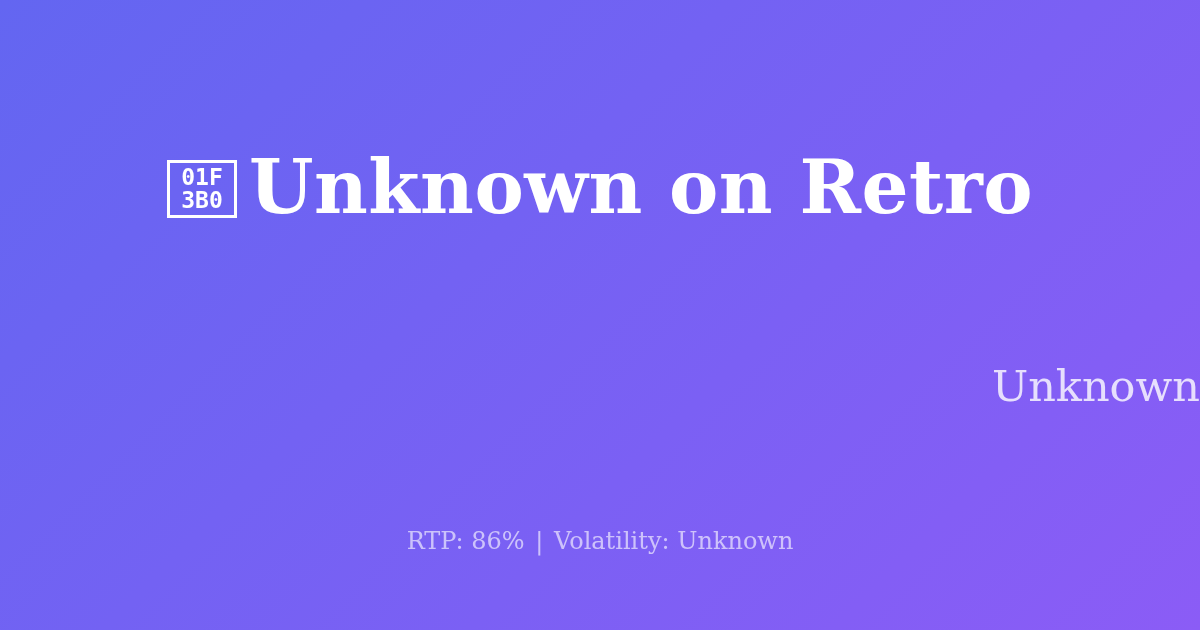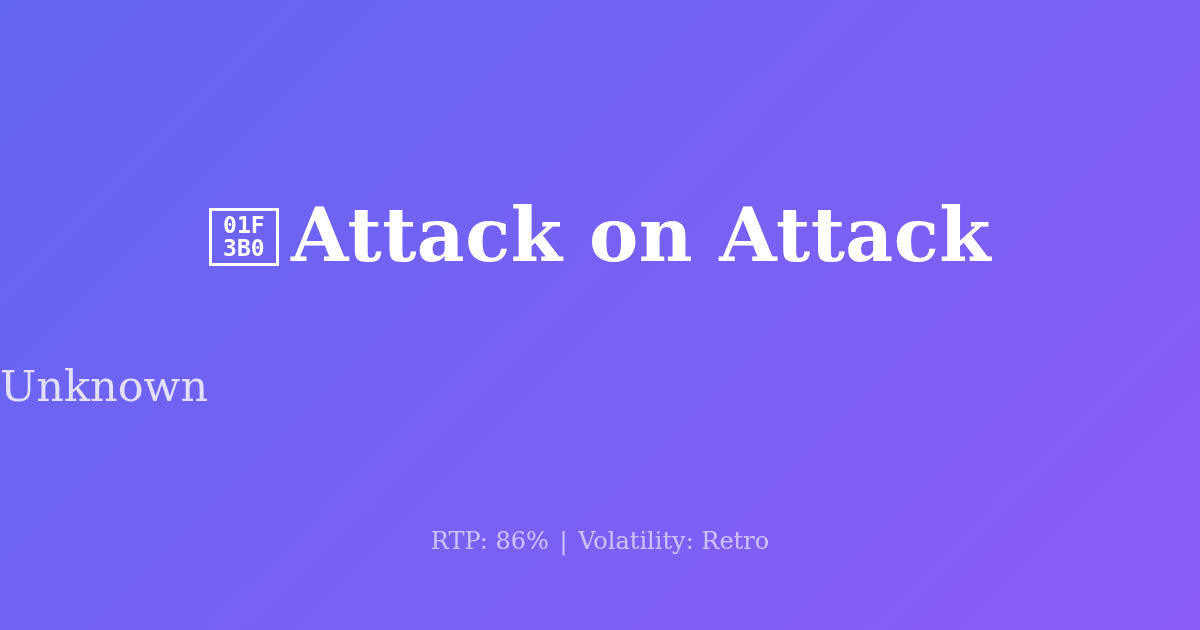--- a/index.html
+++ b/index.html
@@ -32,21 +32,20 @@
     top: 0;
     left: 0;
     width: 1200px;
     height: 470px;
     display: flex;
     flex-direction: row;
     align-items: center;
     justify-content: center;
     gap: 12px;
     padding-bottom: 96px;
-    margin-top: 48px;
   }
 
   
   .tofu-glyph {
     width: 70px;
     height: 58px;
     border: 3px solid #FFFFFF;
     display: flex;
     flex-direction: column;
     align-items: center;
@@ -75,21 +74,21 @@
     white-space: nowrap;
     letter-spacing: 0.5px;
   }
 
   
   .provider {
     position: absolute;
     top: 358px;
     left: 0;
     width: 1200px;
-    text-align: left;
+    text-align: right;
     font-family: "DejaVu Serif", "Liberation Serif", serif;
     font-size: 43px;
     line-height: 56px;
     font-weight: 400;
     color: rgba(255, 255, 255, 0.80);
     white-space: nowrap;
   }
 
   
   .stats {
@@ -113,24 +112,24 @@
 
 <div id="og-card">
 
   <div class="title-row">
 
     <div class="tofu-glyph">
       <span class="hex-row">01F</span>
       <span class="hex-row">3B0</span>
     </div>
 
-    <h1 class="game-title">Attack on Attack</h1>
+    <h1 class="game-title">Unknown on Retro</h1>
   </div>
 
   <div class="provider">Unknown</div>
 
   <div class="stats">
     <span>RTP: 86%</span>
     <span class="sep">|</span>
-    <span>Volatility: Retro</span>
+    <span>Volatility: Unknown</span>
   </div>
 
 </div>
 
 </body></html>

